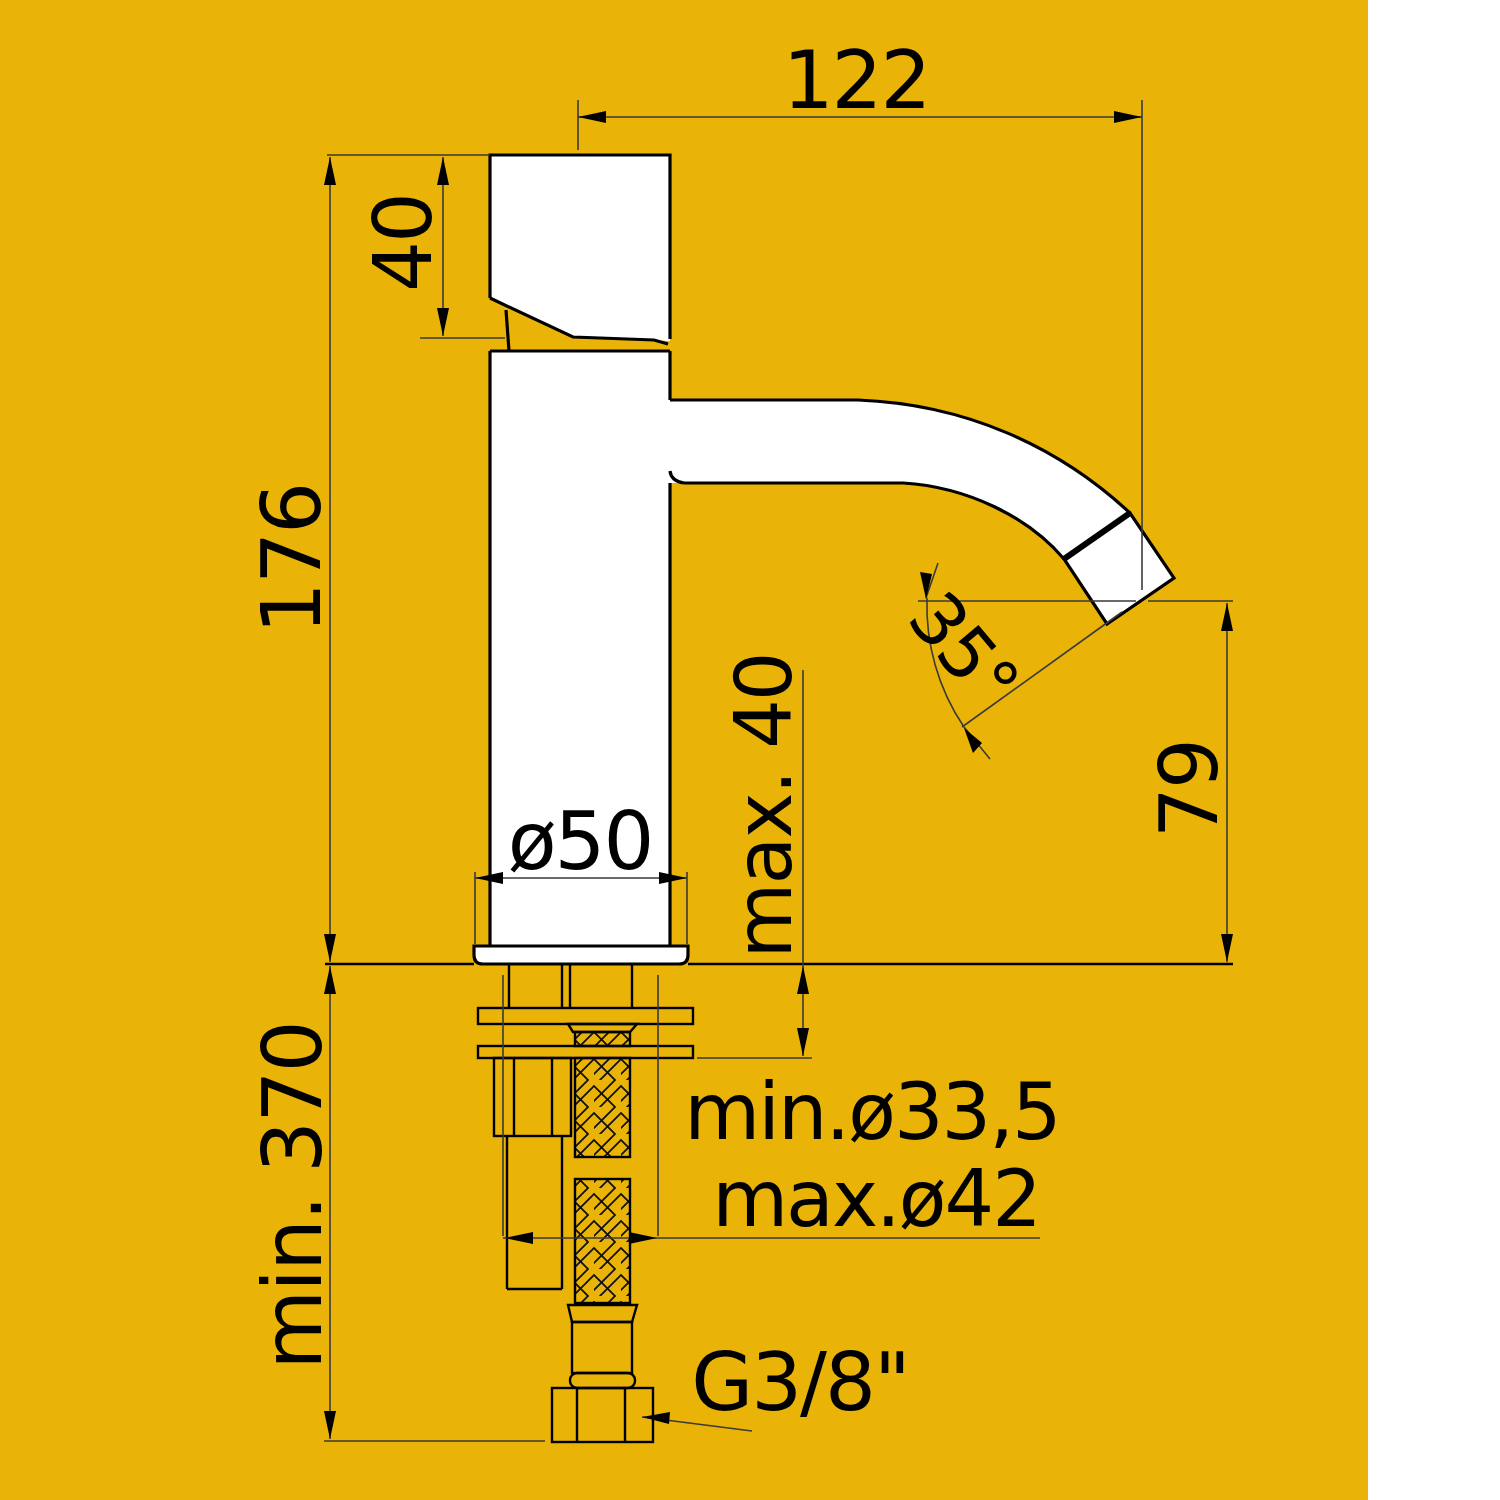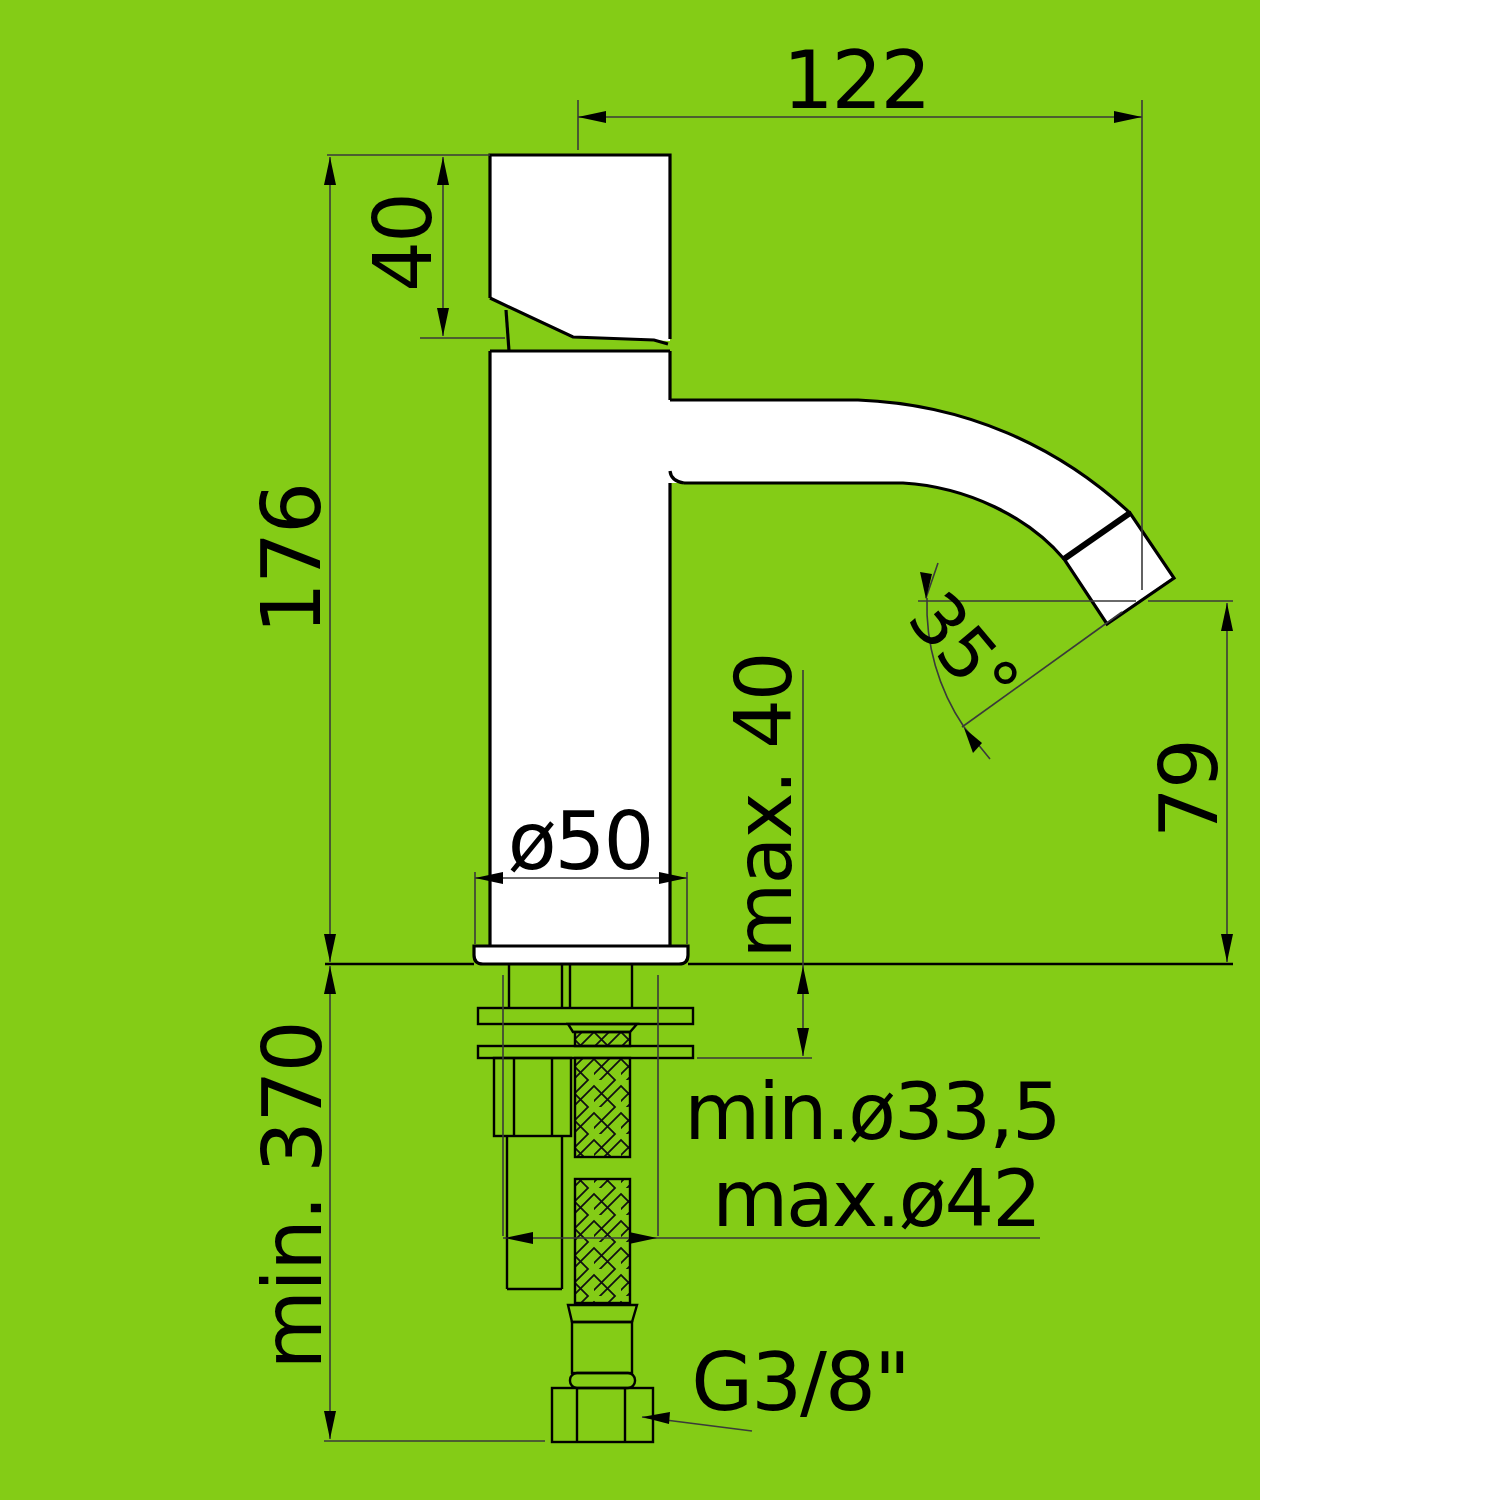--- a/index.html
+++ b/index.html
@@ -1,16 +1,16 @@
 <!DOCTYPE html>
 <html><head>
 <meta charset="utf-8">
 <style>
   html,body{margin:0;padding:0;background:#ffffff;}
-  .stage{position:relative;width:1260px;height:1500px;background:#84cc16;overflow:hidden;}
+  .stage{position:relative;width:1368px;height:1500px;background:#eab308;overflow:hidden;}
   svg{position:absolute;left:0;top:0;}
   .dim-text{font-family:"DejaVu Sans","Liberation Sans",sans-serif;fill:#000;letter-spacing:-2px;}
   .obj{stroke:#000;stroke-width:3.2;fill:none;stroke-linecap:butt;stroke-linejoin:miter;}
   .obj2{stroke:#000;stroke-width:2.4;fill:none;}
   .objfill{stroke:#000;stroke-width:3.2;fill:#fff;}
   .thin{stroke:#3a3a3a;stroke-width:1.6;fill:none;}
   .arrow{fill:#000;stroke:none;}
   .thick{stroke:#000;stroke-width:6;fill:none;}
 </style>
 </head>

